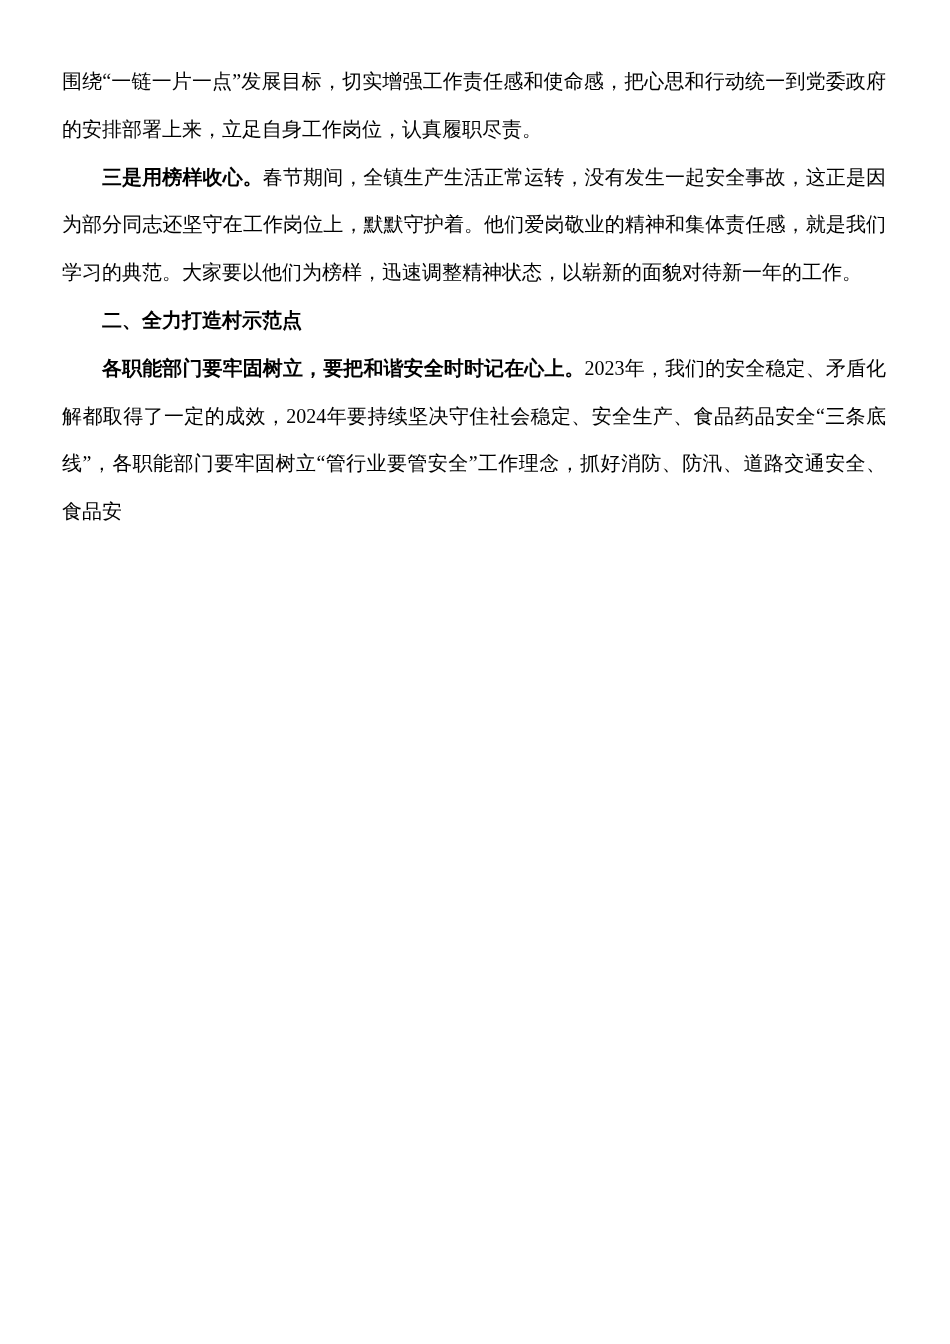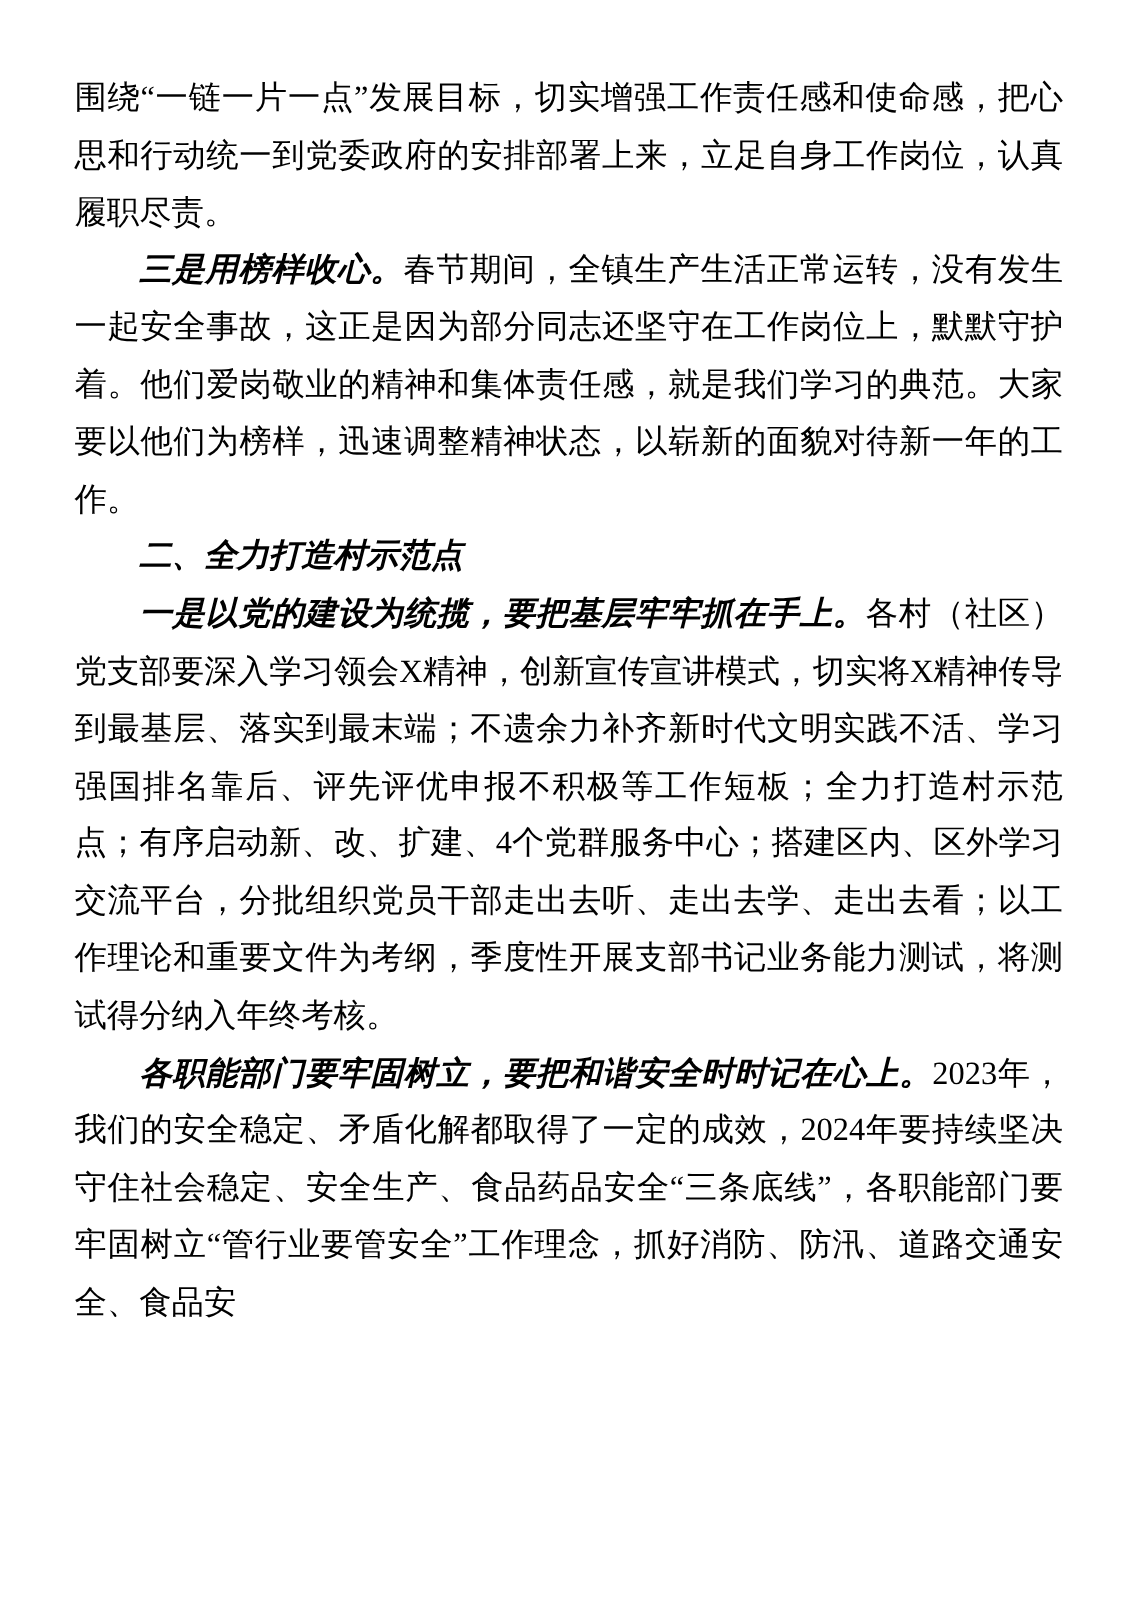--- a/index.html
+++ b/index.html
@@ -13,34 +13,33 @@
     height: 1344px;
     background: #ffffff;
     overflow: hidden;
     box-sizing: border-box;
     padding: 58px 64px 0 62px;
   }
   .doc-body p {
     margin: 0;
     padding: 0;
     font-family: "Liberation Serif", "DejaVu Serif", serif;
-    font-size: 27px;
+    font-size: 20px;
     line-height: 47.8px;
     color: #000000;
     text-align: justify;
     text-justify: inter-ideograph;
     word-break: break-all;
   }
   .doc-body p.indent {
     text-indent: 2em;
   }
   .run-bold {
     font-weight: 700;
     font-family: "Liberation Sans", "DejaVu Sans", sans-serif;
-    font-style: italic;
   }
   .run-normal {
     font-weight: 400;
   }
 </style>
 </head>
 <body>
 
 <div class="page">
   <div class="doc-body">
@@ -51,22 +50,19 @@
 
     <p class="indent">
       <span class="run-bold">三是用榜样收心。</span><span class="run-normal">春节期间，全镇生产生活正常运转，没有发生一起安全事故，这正是因为部分同志还坚守在工作岗位上，默默守护着。他们爱岗敬业的精神和集体责任感，就是我们学习的典范。大家要以他们为榜样，迅速调整精神状态，以崭新的面貌对待新一年的工作。</span>
     </p>
 
     <p class="indent">
       <span class="run-bold">二、全力打造村示范点</span>
     </p>
 
 
-    <p class="indent">
-      <span class="run-bold">一是以党的建设为统揽，要把基层牢牢抓在手上。</span><span class="run-normal">各村（社区）党支部要深入学习领会X精神，创新宣传宣讲模式，切实将X精神传导到最基层、落实到最末端；不遗余力补齐新时代文明实践不活、学习强国排名靠后、评先评优申报不积极等工作短板；全力打造村示范点；有序启动新、改、扩建、4个党群服务中心；搭建区内、区外学习交流平台，分批组织党员干部走出去听、走出去学、走出去看；以工作理论和重要文件为考纲，季度性开展支部书记业务能力测试，将测试得分纳入年终考核。</span>
-    </p>
 
     <p class="indent">
       <span class="run-bold">各职能部门要牢固树立，要把和谐安全时时记在心上。</span><span class="run-normal">2023年，我们的安全稳定、矛盾化解都取得了一定的成效，2024年要持续坚决守住社会稳定、安全生产、食品药品安全“三条底线”，各职能部门要牢固树立“管行业要管安全”工作理念，抓好消防、防汛、道路交通安全、食品安</span>
     </p>
 
   </div>
 </div>
 
 </body></html>

